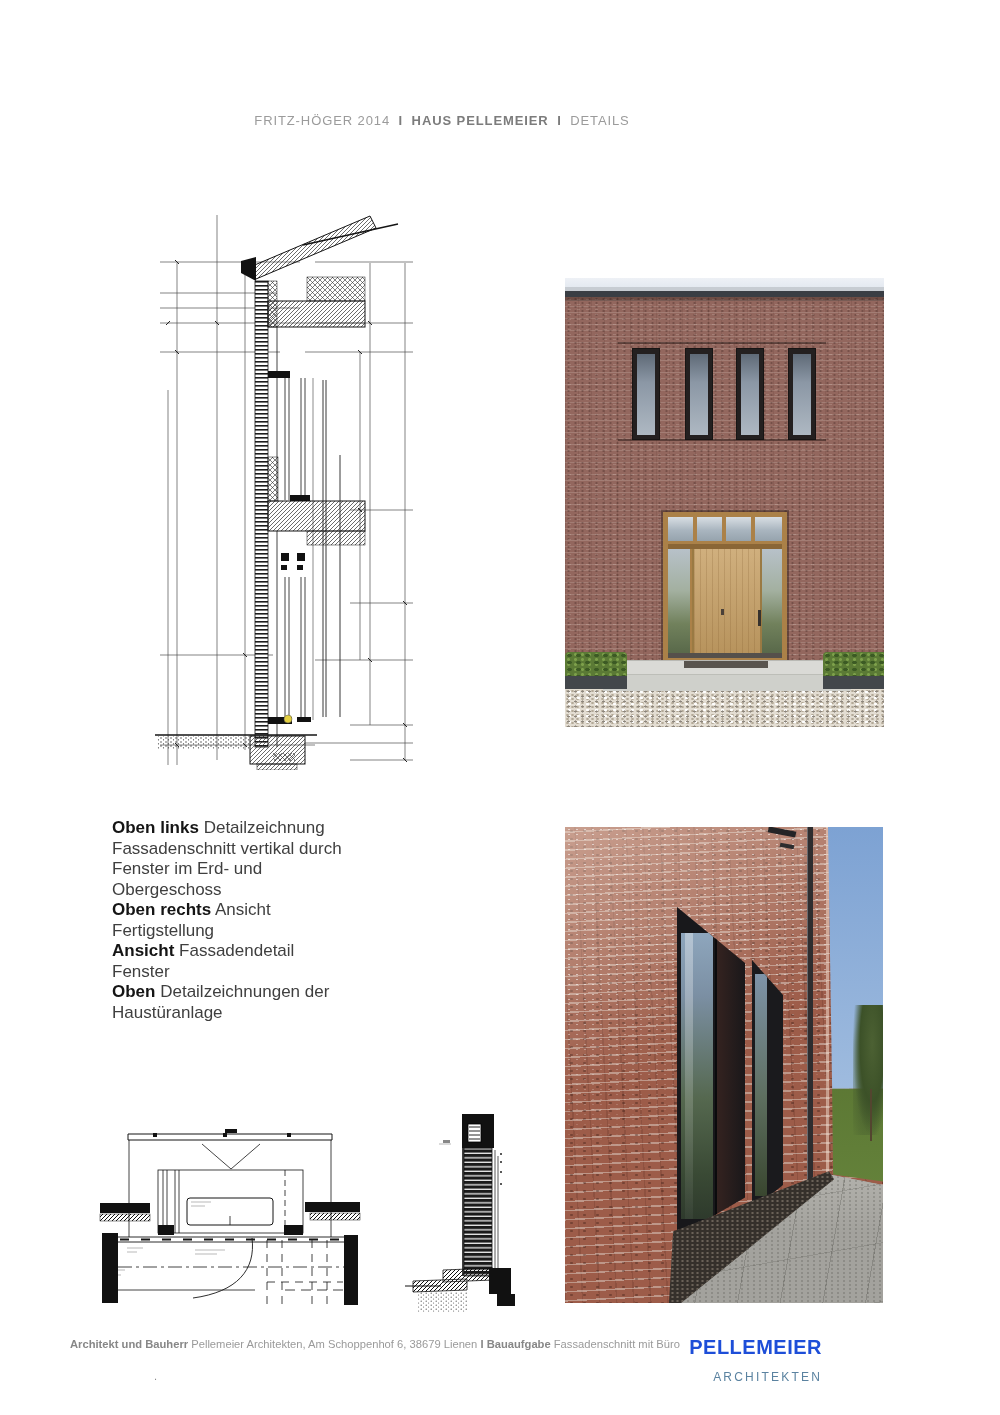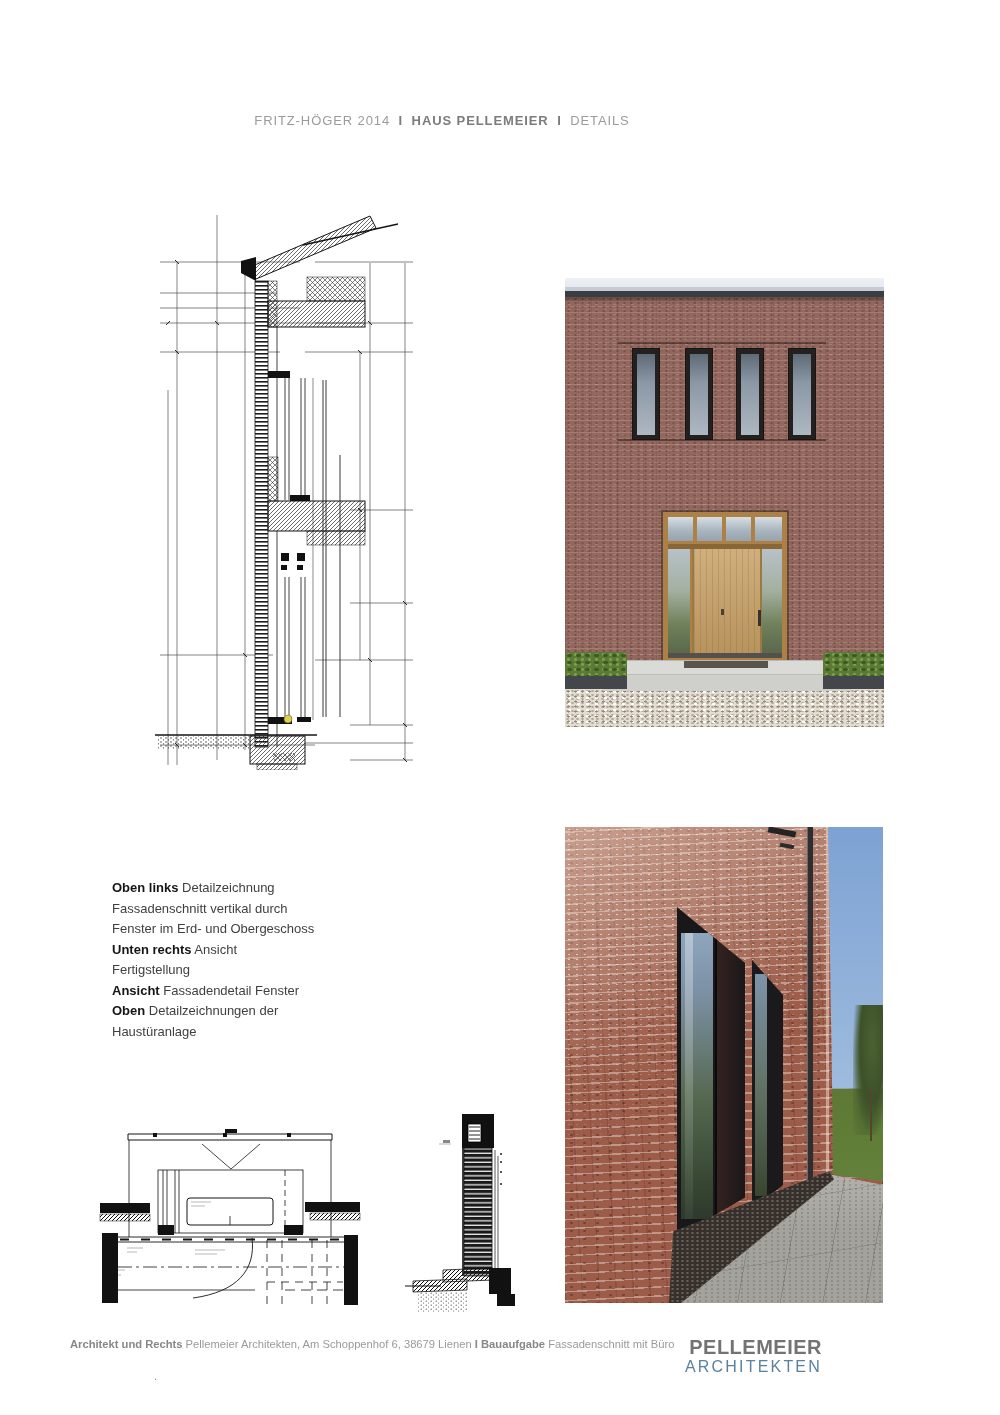--- a/index.html
+++ b/index.html
@@ -116,32 +116,32 @@
       repeating-linear-gradient(100deg, rgba(72,72,66,.28) 0 1px, transparent 1px 42px),
       repeating-linear-gradient(170deg, rgba(72,72,66,.2) 0 1px, transparent 1px 58px),
       linear-gradient(180deg,#c2c1bb 60%,#a3a29d 85%);
     background-size:6px 4px,auto,auto,auto;}
   .p2-base{left:0;top:0;width:318px;height:476px;
     clip-path:polygon(32.7% 100%,34% 85%,83% 72.3%,84.6% 74%,36.5% 100%);
     background-color:#35302b;
     background-image:radial-gradient(#6a6258 1px, transparent 1.4px);background-size:5px 4px;}
 
   
-  .caption{position:absolute;left:112px;top:878px;width:230px;
-           font-size:13px;line-height:20.5px;color:#3f3f3f;}
+  .caption{position:absolute;left:112px;top:818px;width:230px;
+           font-size:17px;line-height:20.5px;color:#3f3f3f;}
   .caption b{color:#151515;}
 
   
   .footer{position:absolute;left:70px;top:1336px;width:660px;
           font-size:11.2px;line-height:17px;color:#9a9a9a;}
   .footer b{color:#878787;}
   .footer-dot{position:absolute;left:154px;top:1370px;font-size:11px;color:#8a8a8a;}
   .logo{position:absolute;right:62px;top:1337px;width:160px;text-align:right;line-height:1;}
-  .logo-name{font-weight:bold;font-size:20px;letter-spacing:.5px;color:#737373;}
-  .logo-sub{font-size:16px;letter-spacing:2.2px;color:#5a82a0;margin-top:2px;}
+  .logo-name{font-weight:bold;font-size:20px;letter-spacing:.5px;color:#1d4ed8;}
+  .logo-sub{font-size:12px;letter-spacing:2.2px;color:#5a82a0;margin-top:14px;}
 </style>
 </head>
 <body>
 
 <div class="page">
 
   <div class="header">
     <span>FRITZ-HÖGER 2014</span>
     <span class="sep">I</span>
     <span class="hb">HAUS PELLEMEIER</span>
@@ -260,21 +260,21 @@
     <div class="p1-plant" style="left:0;"></div>
     <div class="p1-plant" style="left:258px;width:65px;"></div>
     <div class="p1-planter" style="left:0;"></div>
     <div class="p1-planter" style="left:258px;width:65px;"></div>
   </div>
 
   <div class="caption">
     <div><b>Oben links</b><span> Detailzeichnung</span></div>
     <div><span>Fassadenschnitt vertikal durch</span></div>
     <div><span>Fenster im Erd- und Obergeschoss</span></div>
-    <div><b>Unten rechts</b><span> Ansicht</span></div>
+    <div><b>Oben rechts</b><span> Ansicht</span></div>
     <div><span>Fertigstellung</span></div>
     <div><b>Ansicht</b><span> Fassadendetail Fenster</span></div>
     <div><b>Oben</b><span> Detailzeichnungen der</span></div>
     <div><span>Haustüranlage</span></div>
   </div>
 
   <div class="fig" style="left:85px;top:1120px;width:300px;height:195px;">
     <svg viewBox="0 0 300 195" width="300" height="195">
       <defs>
         <pattern id="ph2" width="4" height="4" patternUnits="userSpaceOnUse">
@@ -381,21 +381,21 @@
     <div class="p2-edge"></div>
     <div class="p2-sky"></div>
     <div class="p2-grass"></div>
     <div class="p2-tree"></div>
     <div class="p2-trunk"></div>
     <div class="p2-paving"></div>
     <div class="p2-base"></div>
   </div>
 
   <div class="footer">
-    <div><b>Architekt und Rechts</b><span> Pellemeier Architekten, Am Schoppenhof 6, 38679 Lienen </span><b>I Bauaufgabe</b><span> Fassadenschnitt mit Büro</span></div>
+    <div><b>Architekt und Bauherr</b><span> Pellemeier Architekten, Am Schoppenhof 6, 38679 Lienen </span><b>I Bauaufgabe</b><span> Fassadenschnitt mit Büro</span></div>
   </div>
   <div class="footer-dot">.</div>
 
   <div class="logo">
     <div class="logo-name">PELLEMEIER</div>
     <div class="logo-sub">ARCHITEKTEN</div>
   </div>
 
 </div>
 

